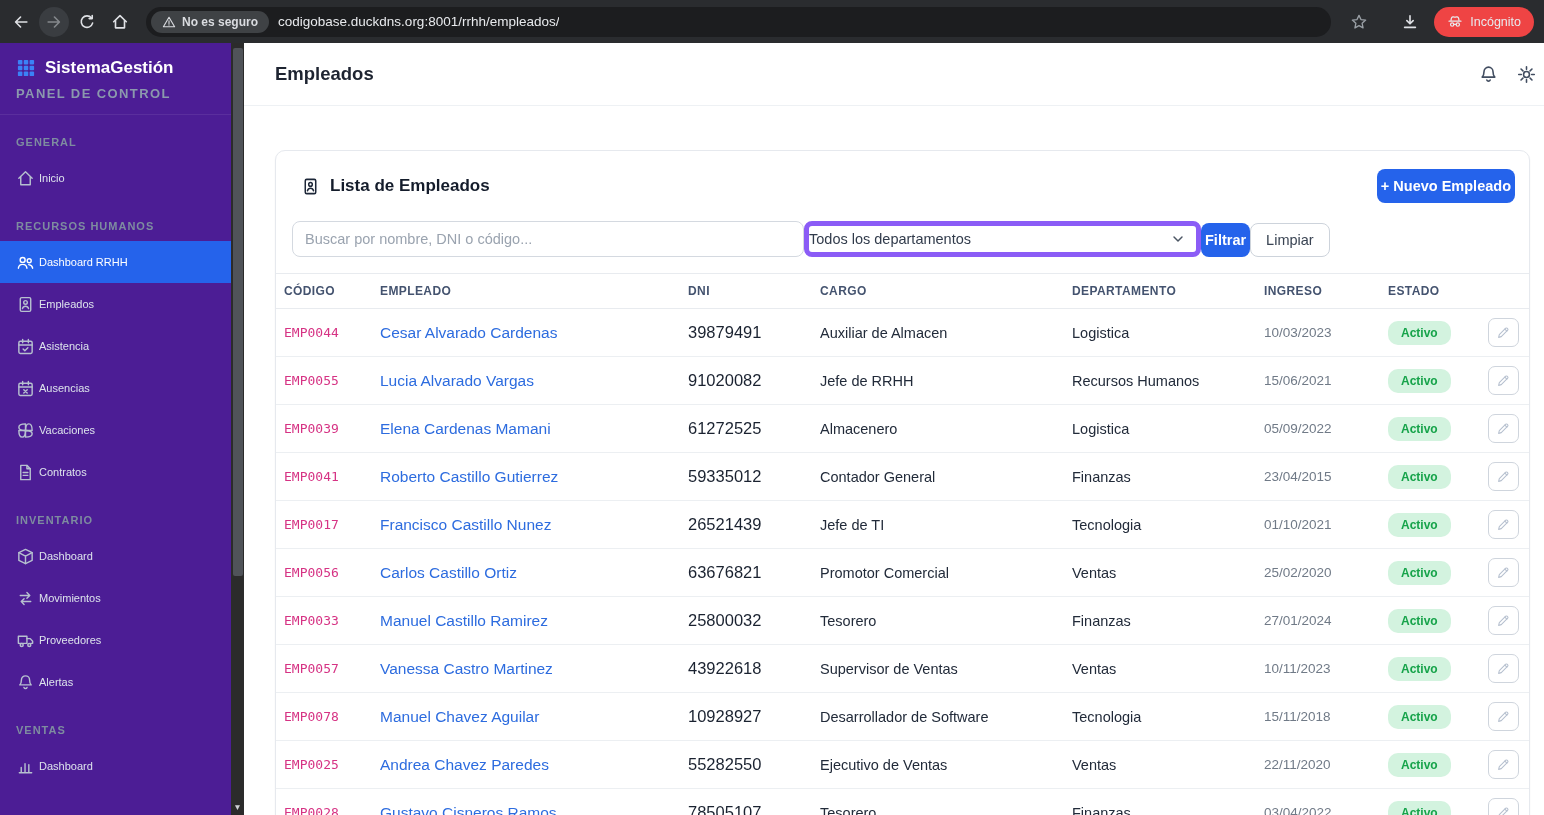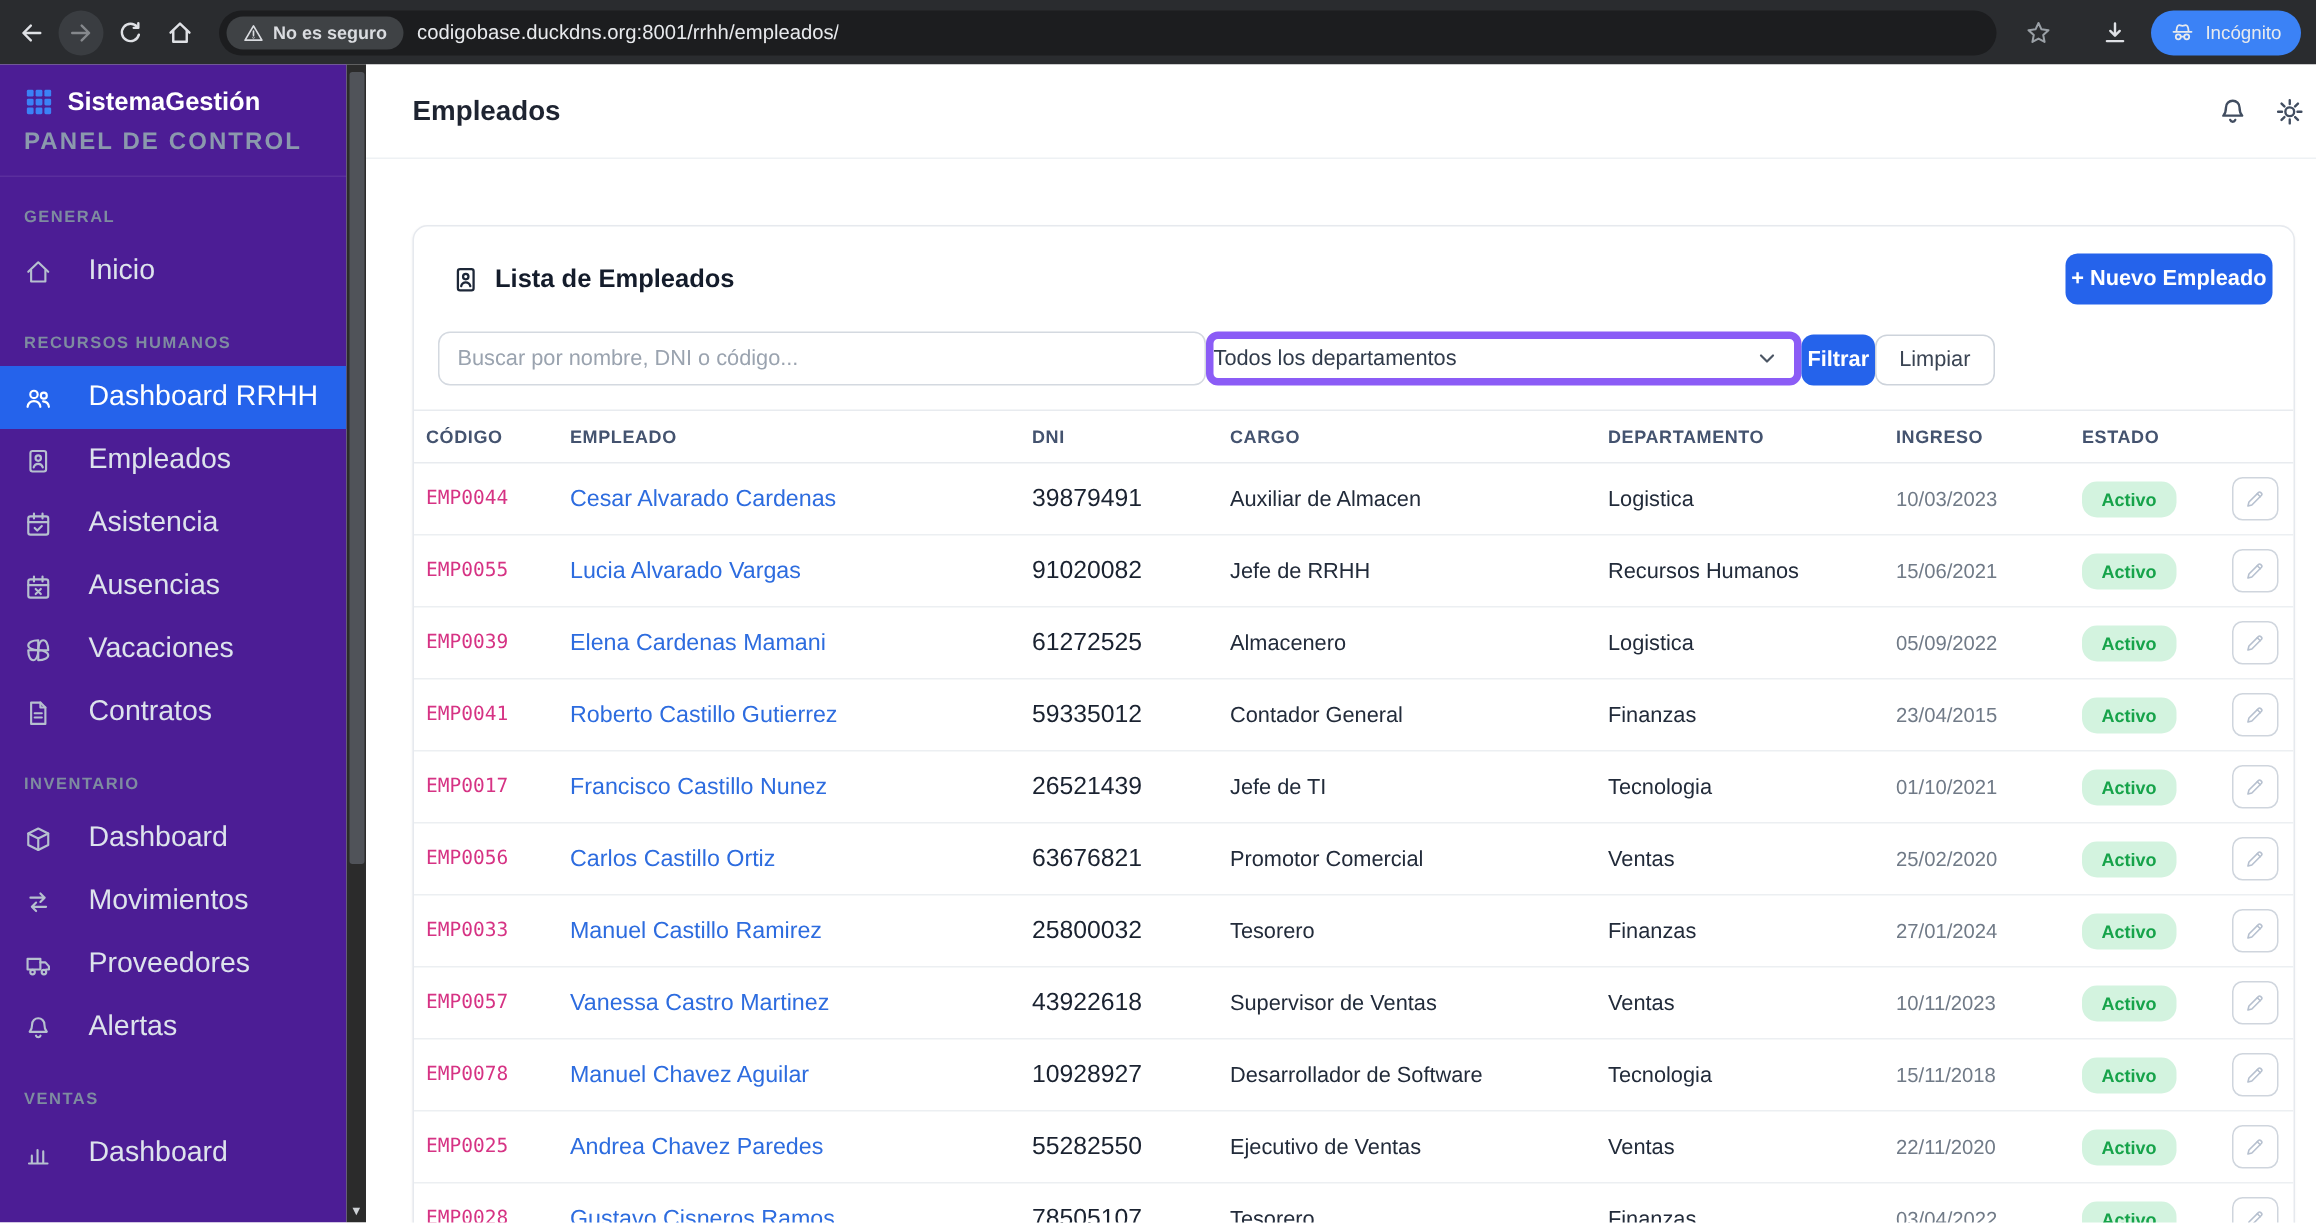--- a/index.html
+++ b/index.html
@@ -10,34 +10,34 @@
   
   .chrome { height:43px; background:#2a2c2f; display:flex; align-items:center; padding:0 10px 0 6px; gap:3px; }
   .chrome-btn { width:30px; height:30px; border:none; background:transparent; color:#dfe1e5;
                 display:flex; align-items:center; justify-content:center; border-radius:50%; cursor:pointer; flex-shrink:0; }
   .fwd { background:#3a3d41; color:#808archive4; color:#85888c; }
   .omnibox { flex:1; height:30px; margin:0 10px 0 8px; background:#1c1d1f; border-radius:15px;
              display:flex; align-items:center; padding:0 12px 0 5px; gap:9px; min-width:0; cursor:text; }
   .sec-chip { height:22px; background:#3f4245; border-radius:11px; color:#dadce0; font-size:12px; font-weight:bold;
               display:flex; align-items:center; gap:6px; padding:0 11px; white-space:nowrap; cursor:pointer; flex-shrink:0; }
   .url { color:#e8eaed; font-size:13.5px; white-space:nowrap; overflow:hidden; }
-  .incog { height:30px; background:#3b82f6; border-radius:15px; color:#e8eaed; font-size:12.5px;
+  .incog { height:30px; background:#ef4444; border-radius:15px; color:#e8eaed; font-size:12.5px;
            display:flex; align-items:center; gap:7px; padding:0 13px; margin-left:6px; flex-shrink:0; }
 
   
   .app { display:flex; height:772px; }
 
   .sidebar { width:231px; background:#4c1d95; flex-shrink:0; overflow:hidden; }
   .brand-block { padding:15px 16px 13px; border-bottom:1px solid rgba(255,255,255,.08); }
   .brand-row { display:flex; align-items:center; gap:10px; }
   .brand-name { font-size:17px; font-weight:bold; color:#ffffff; }
-  .brand-sub { margin-top:8px; font-size:16px; letter-spacing:1.4px; color:#8b99ad; font-weight:bold; }
+  .brand-sub { margin-top:8px; font-size:13px; letter-spacing:1.4px; color:#8b99ad; font-weight:bold; }
   .section-label { padding:21px 16px 9px; font-size:11px; font-weight:bold; letter-spacing:1px; color:#7e8ca0; }
-  .side-item { height:42px; display:flex; align-items:center; gap:24px; padding:0 16px;
-               font-size:19px; color:#dde3ec; cursor:pointer; white-space:nowrap;text-align:right; }
+  .side-item { height:42px; display:flex; align-items:center; gap:4px; padding:0 16px;
+               font-size:11px; color:#dde3ec; cursor:pointer; white-space:nowrap;text-align:right; }
   .side-item.active { background:var(--accent,#2563eb); color:#fff; }
   .s-icon { width:19px; height:19px; color:#b6c0cf; display:flex; align-items:center; justify-content:center; flex-shrink:0; }
   .side-item.active .s-icon { color:#ffffff; }
 
   .vscroll { width:13px; background:#2b2b2b; position:relative; flex-shrink:0; cursor:default; }
   .vthumb { position:absolute; left:1.5px; right:1.5px; top:5px; height:528px; background:#505359; border-radius:2px; }
   .varrow { position:absolute; bottom:2px; left:0; right:0; text-align:center; color:#cfd2d6; font-size:8.5px; line-height:11px; }
 
   .main { flex:1; display:flex; flex-direction:column; background:#fff; min-width:0; }
   .topbar { height:63px; display:flex; align-items:center; justify-content:space-between;

